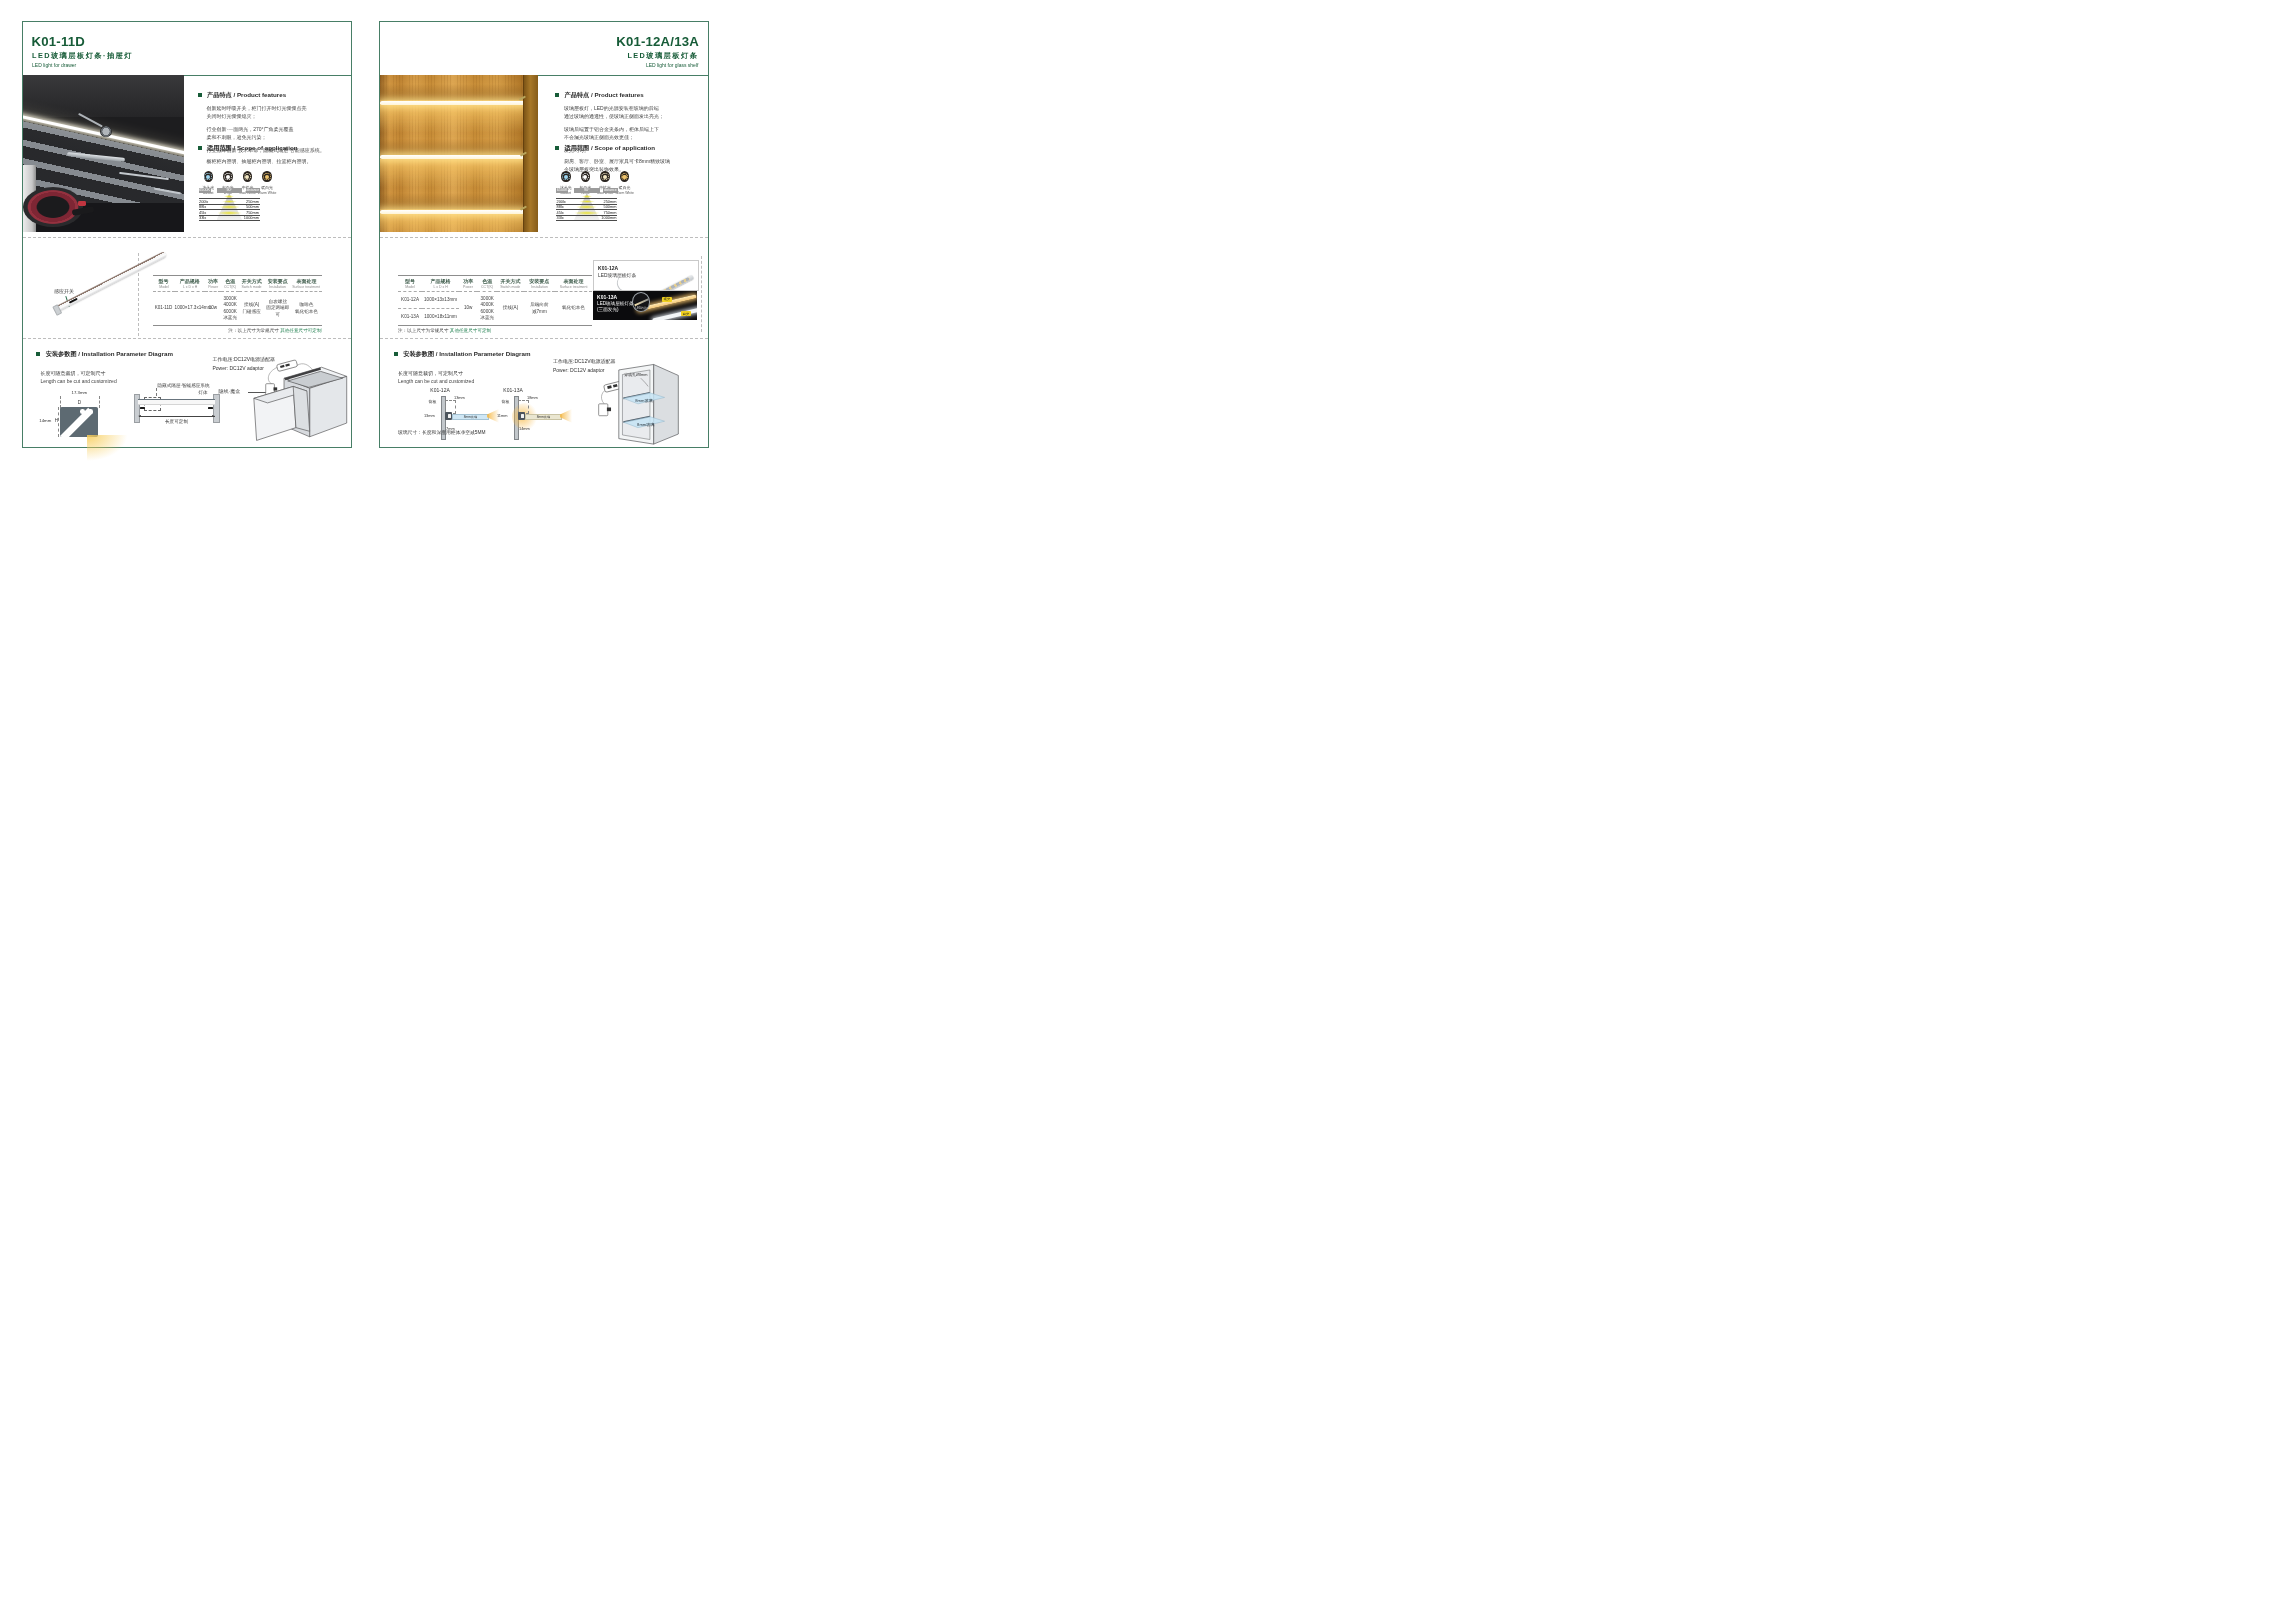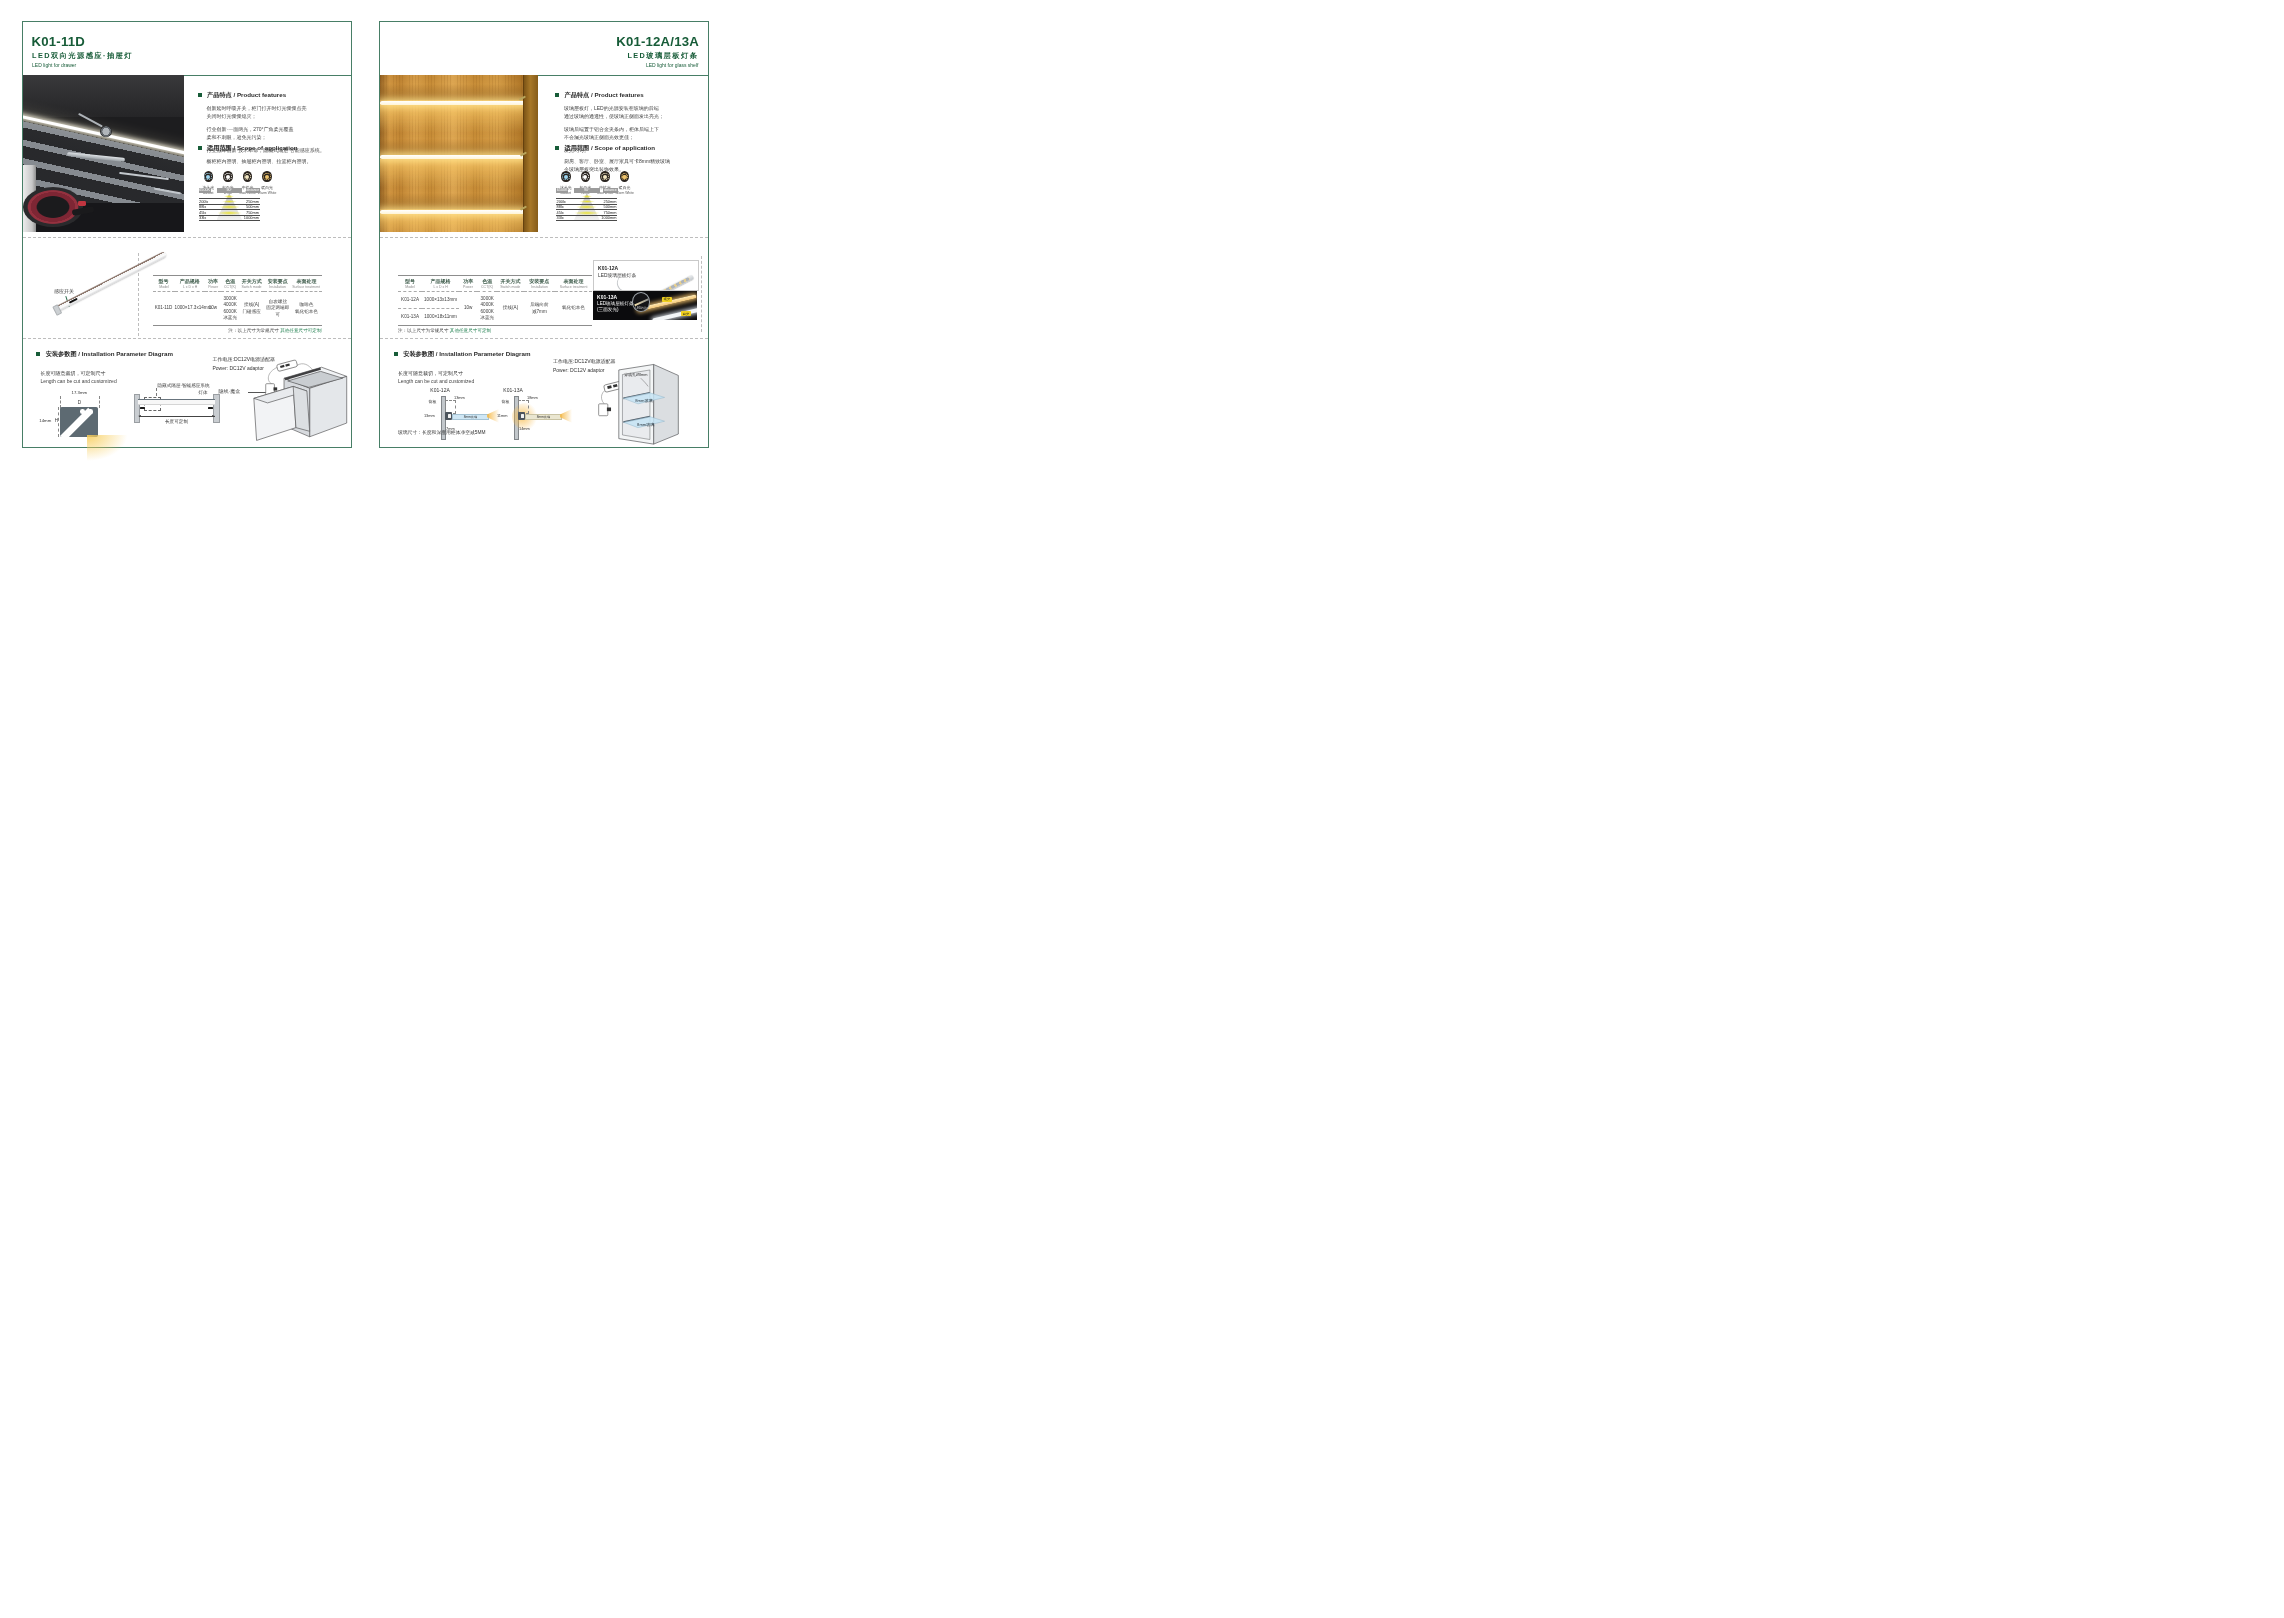--- a/index.html
+++ b/index.html
@@ -180,21 +180,21 @@
   .badge{position:absolute;background:#f2d21f;color:#1c1c1c;font-size:3.2px;padding:0.5px 1.8px;border-radius:0.9px;white-space:nowrap;}
 
   .glass-note{position:absolute;left:18px;top:407px;font-size:4.8px;color:#333;}
   svg text{font-family:"Liberation Sans","DejaVu Sans",sans-serif;}
 </style>
 </head>
 <body>
 
 <div class="page" id="page-left">
   <div class="model-title" style="left:9px;top:12px">K01-11D</div>
-  <div class="sub-zh" style="left:9.6px;top:29px">LED双向光源感应·抽屉灯</div>
+  <div class="sub-zh" style="left:9.6px;top:29px">LED玻璃层板灯条·抽屉灯</div>
   <div class="sub-en" style="left:9.6px;top:40px">LED light for drawer</div>
   <div class="hr-green"></div>
 
   <div class="photo-left">
     <div class="pl-top"></div>
     <div class="pl-strip"></div>
     <div class="pl-tray"></div>
     <div class="pl-ladle-h"></div>
     <div class="pl-ladle"></div>
     <div class="pl-knife"></div>

